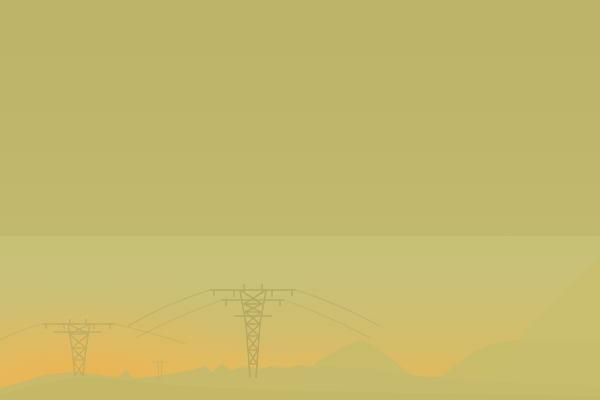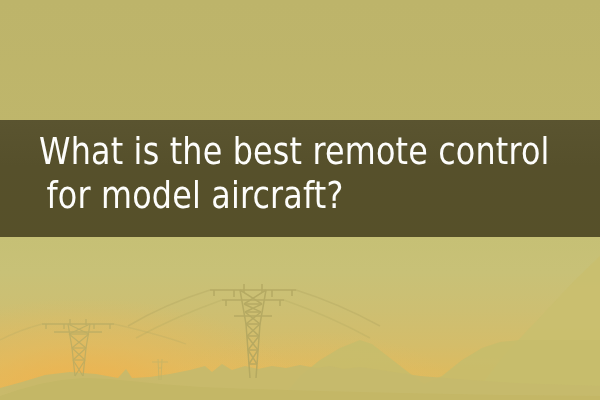--- a/index.html
+++ b/index.html
@@ -213,20 +213,14 @@
           <path d="M4,6 L20,6"></path>
           <path d="M10,3 L11,24"></path>
           <path d="M14,3 L13,24"></path>
           <path d="M10,12 L14,12"></path>
         </g>
       </svg>
     </div>
 
   </div>
 
-  <div class="band">
-    <div class="band-inner">
-      <div class="line line1">What is the best remote control</div>
-      <div class="line line2">for model aircraft?</div>
-    </div>
-  </div>
 
 </div>
 
 </body></html>

